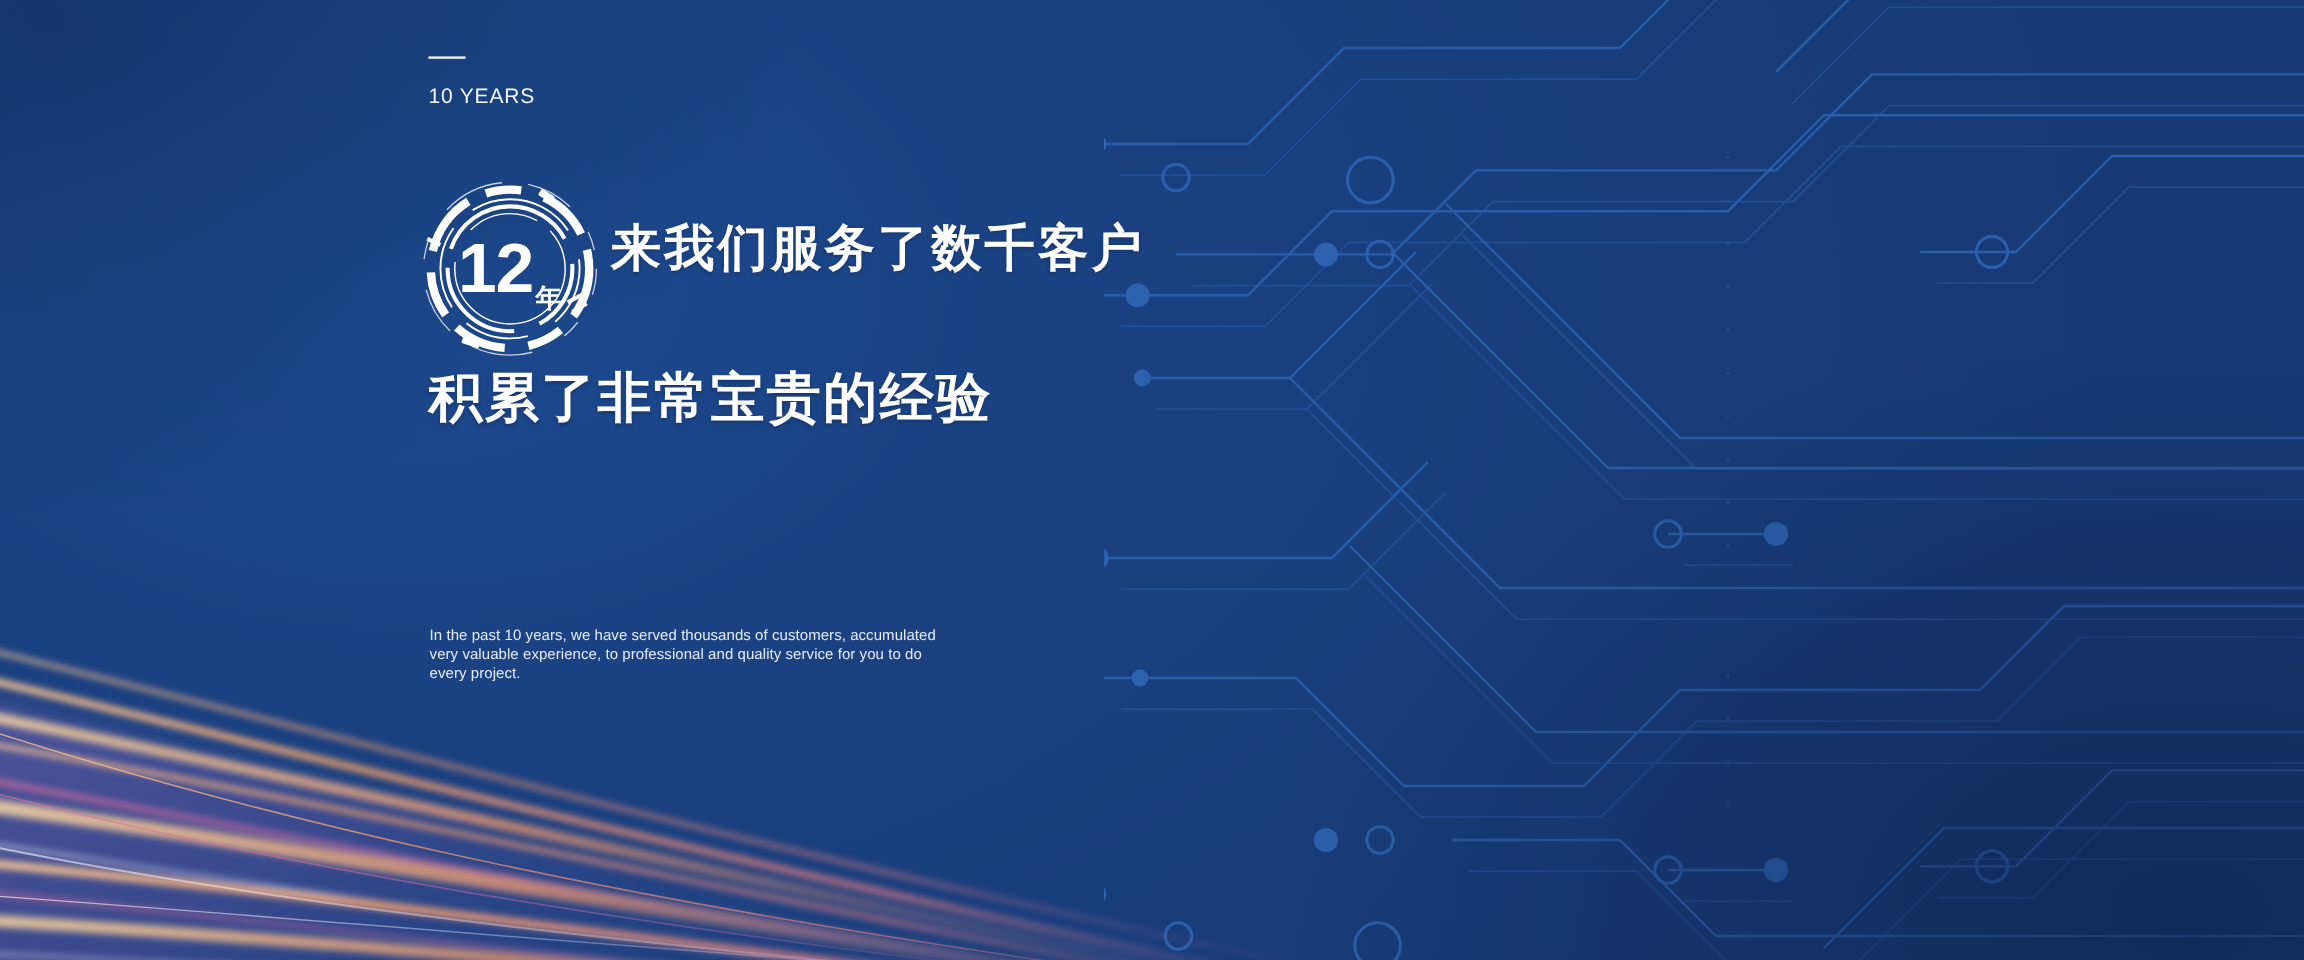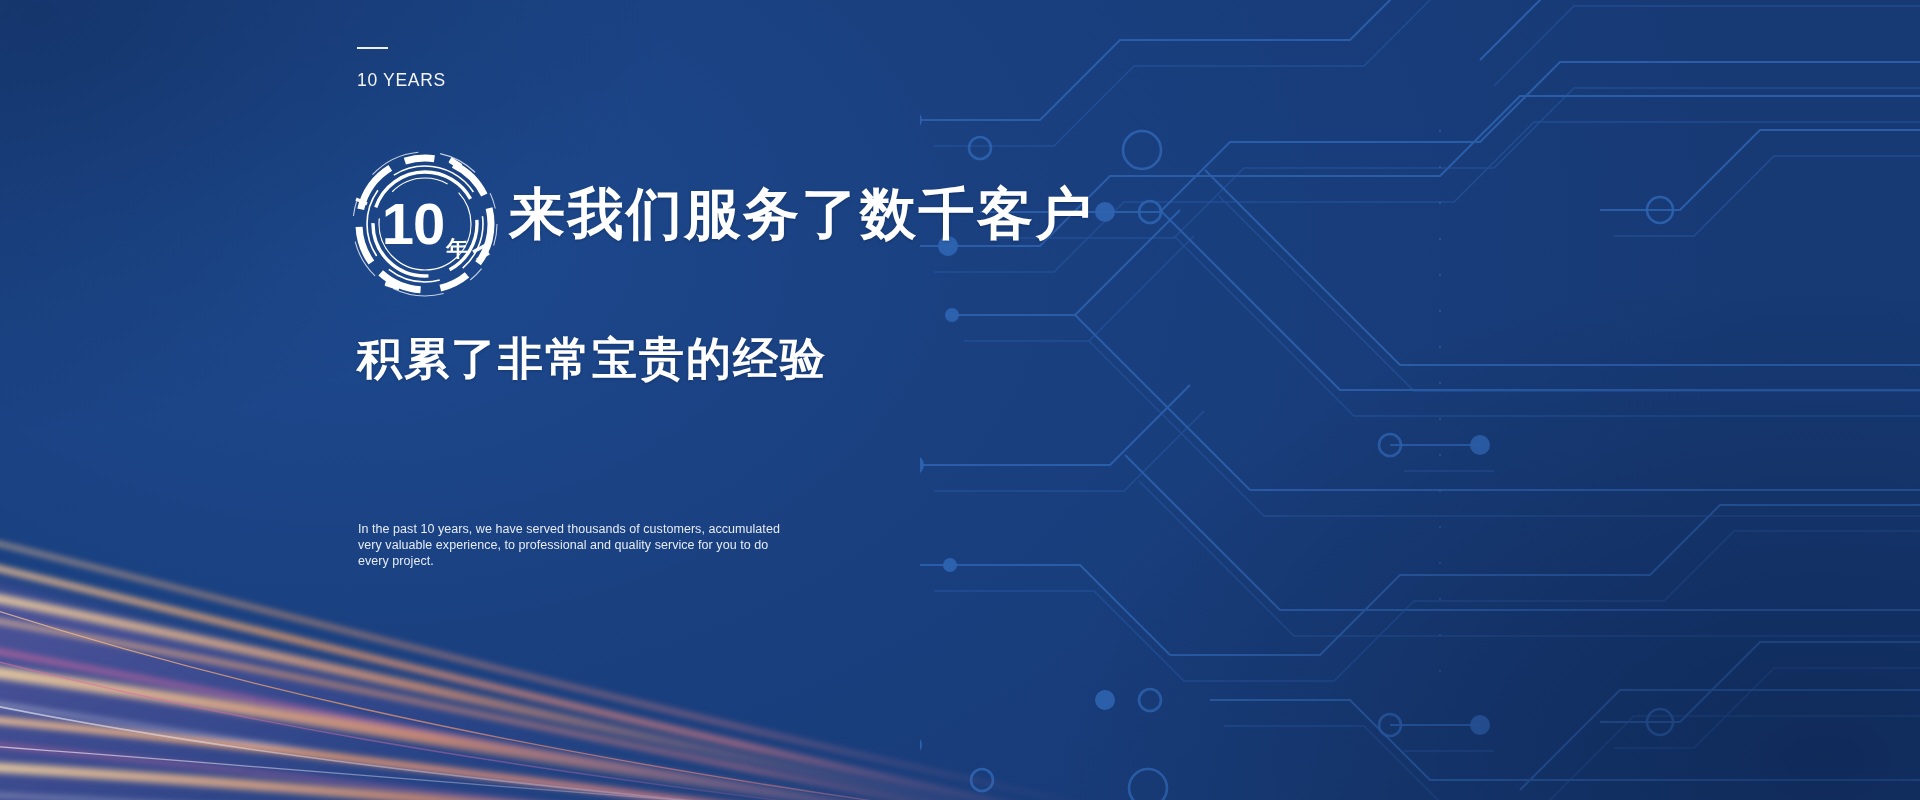--- a/index.html
+++ b/index.html
@@ -85,32 +85,32 @@
     top: 144px;
     width: 160px;
     height: 160px;
   }
   .badge svg { display: block; }
 
   .headline-1 {
     position: absolute;
     left: 152px;
     top: 186px;
-    font-size: 56px;
+    font-size: 42px;
     font-weight: 700;
     color: #ffffff;
     letter-spacing: 2.5px;
     line-height: 1;
     white-space: nowrap;
     text-shadow: 0 1px 3px rgba(6,20,50,0.30);
   }
   .headline-2 {
     position: absolute;
     left: 0;
-    top: 336px;
+    top: 309px;
     font-size: 45px;
     font-weight: 700;
     color: #ffffff;
     letter-spacing: 2px;
     line-height: 1;
     white-space: nowrap;
     text-shadow: 0 1px 3px rgba(6,20,50,0.30);
     text-align: right;
   }
   .headline-3 {
@@ -300,21 +300,21 @@
           <path d="M 132 116 L 144 109"></path>
           <path d="M 22 60 L 11 55"></path>
         </g>
         <g fill="#ffffff">
           <rect x="104" y="16" width="13" height="6" rx="1" transform="rotate(32 110 19)"></rect>
           <rect x="40" y="138" width="15" height="6" rx="1" transform="rotate(18 47 141)"></rect>
         </g>
       </svg>
       <div style="position:absolute;left:0;top:0;width:160px;height:160px;display:flex;align-items:center;justify-content:center;">
         <span style="font-size:58px;font-weight:700;color:#fff;letter-spacing:-1px;line-height:1;
-                     font-family:'Liberation Sans',sans-serif;">10</span>
+                     font-family:'Liberation Sans',sans-serif;">12</span>
         <span style="font-size:22px;font-weight:700;color:#fff;line-height:1;
                      align-self:flex-end;margin-bottom:44px;margin-left:2px;">年</span>
       </div>
     </div>
 
     <div class="headline-1">来我们服务了数千客户</div>
     <div class="headline-2">积累了非常宝贵的经验</div>
 
     <div class="paragraph">In the past 10 years, we have served thousands of customers, accumulated very valuable experience, to professional and quality service for you to do every project.</div>
   </div>

